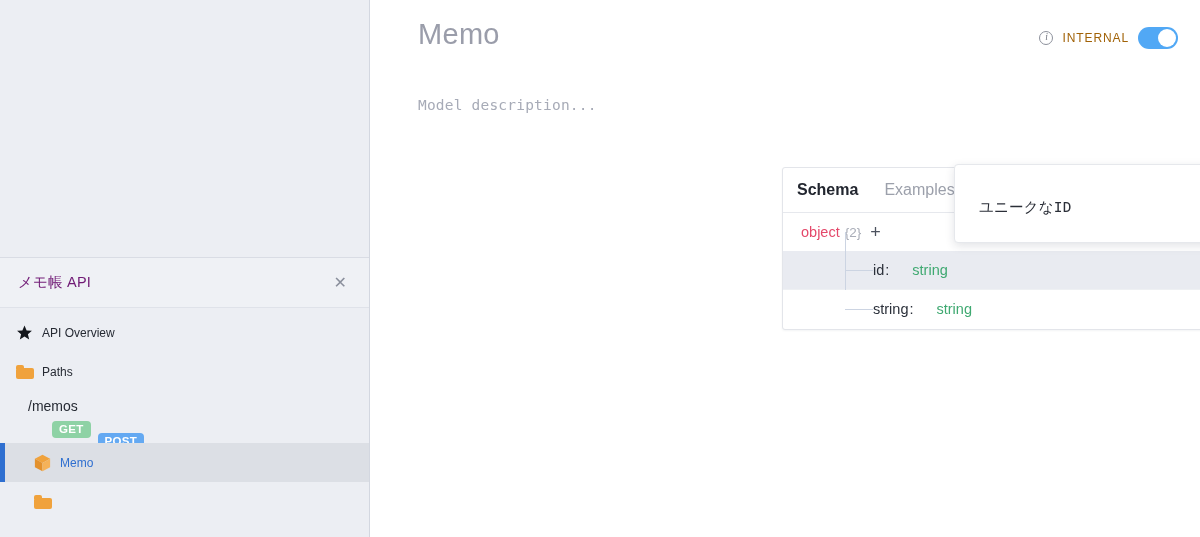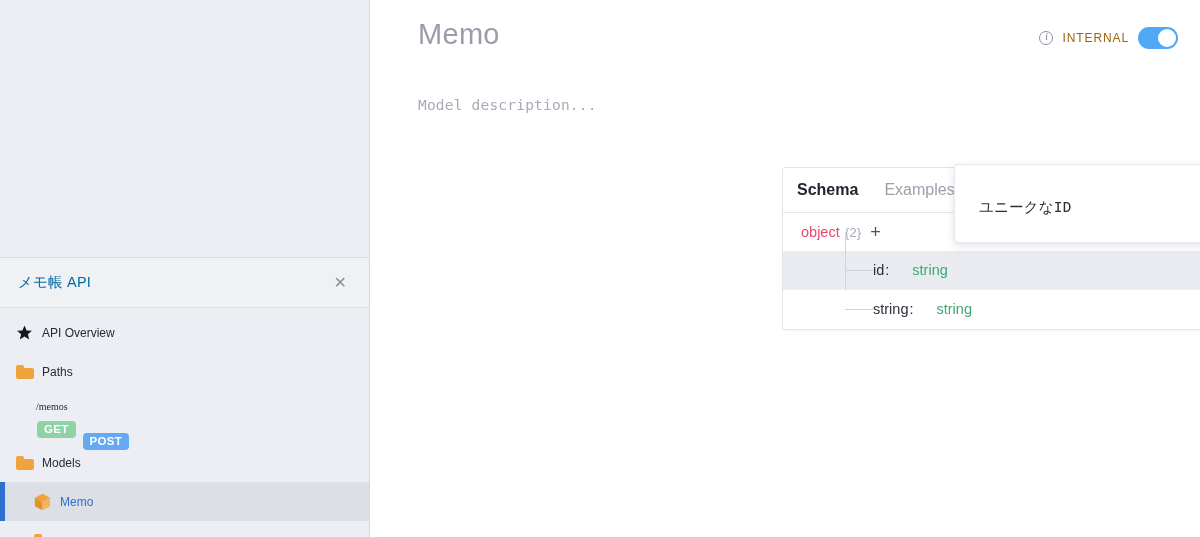--- a/index.html
+++ b/index.html
@@ -25,21 +25,21 @@
     border-bottom: 1px solid #d9dce4;
   }
   .sidebar-header {
     height: 50px;
     display: flex; align-items: center;
     padding: 0 18px 0 18px;
     background: #eff1f5;
     border-bottom: 1px solid #dfe2e9;
   }
   .sidebar-title {
-    font-size: 14.5px; color: #0369a1; letter-spacing: .2px;
+    font-size: 14.5px; color: #701a75; letter-spacing: .2px;
     flex: 1;
   }
   .sidebar-close {
     font-size: 16px; color: #8a8f9c; line-height: 1;
     cursor: pointer; padding: 2px 4px;
   }
   .nav { flex: 1; padding-top: 5px; overflow: hidden; }
   .nav-row {
     position: relative;
     display: flex; align-items: center;
@@ -55,30 +55,30 @@
   }
   .nav-row.indent1 { padding-left: 34px; }
   .nav-row.selected {
     background: #dcdfe5;
   }
   .nav-row.selected::before {
     content: ""; position: absolute; left: 0; top: 0; bottom: 0;
     width: 5px; background: #2f6fd0;
   }
   .nav-label-blue { color: #2f6fd0; }
-  .badges { display: flex; gap: 7px; padding-left: 37px; margin-top: -6px; height: 28px; align-items: center;}
+  .badges { display: flex; gap: 7px; padding-left: 52px; margin-top: -6px; height: 28px; align-items: center;}
   .badge {
     display: inline-block;
     font-size: 11.5px; font-weight: bold; color: #ffffff;
     padding: 2px 7px 3px; border-radius: 4px;
     letter-spacing: .3px;
   }
   .badge.get  { background: #8ed2a5; }
   .badge.post { background: #64a9f2; margin-top: 25px; }
-  .path-row { padding-left: 36px; height: 30px; display:flex; align-items:center; font-size: 10px; color: #262a33; font-family: Liberation Serif, serif; }
+  .path-row { padding-left: 28px; height: 30px; display:flex; align-items:center; font-size: 14px; color: #262a33; }
 
   
   .folder {
     width: 18px; height: 14px; position: relative;
   }
   .folder::before {
     content:""; position:absolute; left:0; top:0; width:8px; height:4px;
     background:#f0a23c; border-radius:2px 2px 0 0;
   }
   .folder::after {
@@ -218,26 +218,20 @@
 
       <div class="path-row">
         <span>/memos</span>
       </div>
 
       <div class="badges">
         <span class="badge get">GET</span>
         <span class="badge post">POST</span>
       </div>
 
-      <div class="nav-row">
-        <span class="ico">
-            <span class="folder"></span>
-          </span>
-        <span>Models</span>
-      </div>
 
       <div class="nav-row indent1 selected">
         <span class="ico">
           <svg width="17" height="18" viewBox="0 0 24 26">
             <polygon points="12,1 23,7 12,13 1,7" fill="#f0a23c"></polygon>
             <polygon points="1,7 12,13 12,25 1,19" fill="#e3912d"></polygon>
             <polygon points="23,7 12,13 12,25 23,19" fill="#f5b259"></polygon>
           </svg>
         </span>
         <span class="nav-label-blue">Memo</span>

